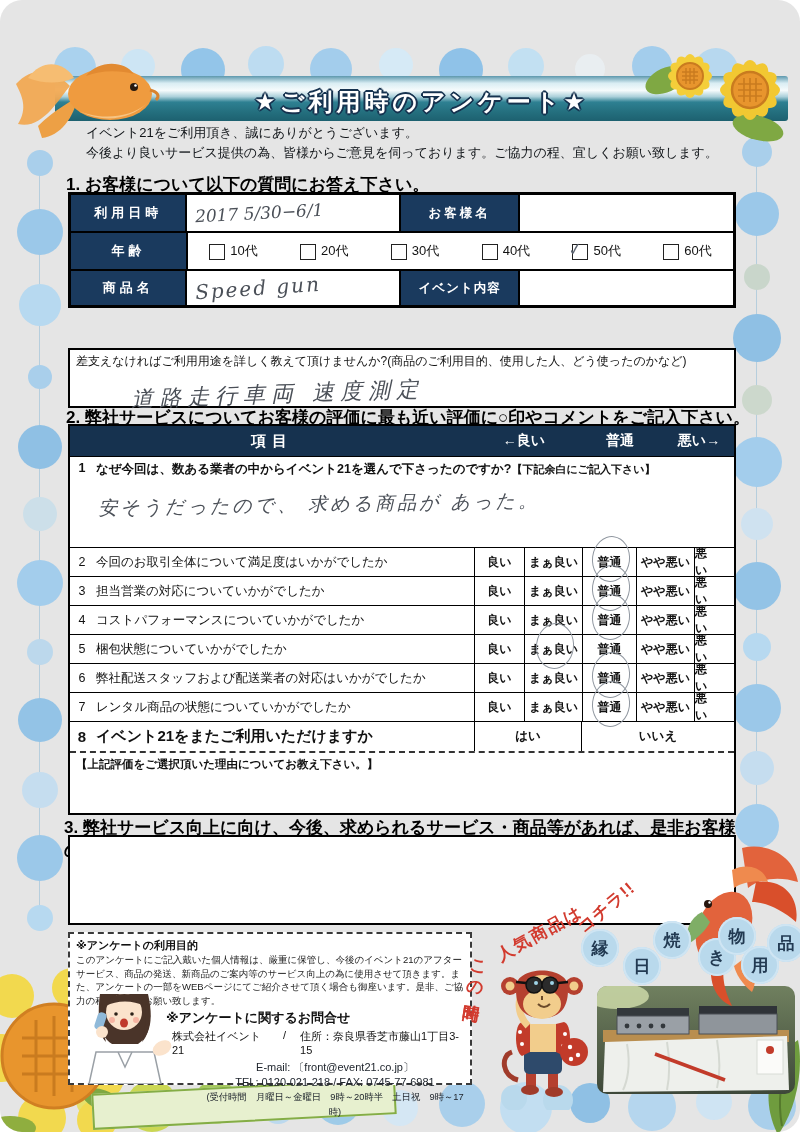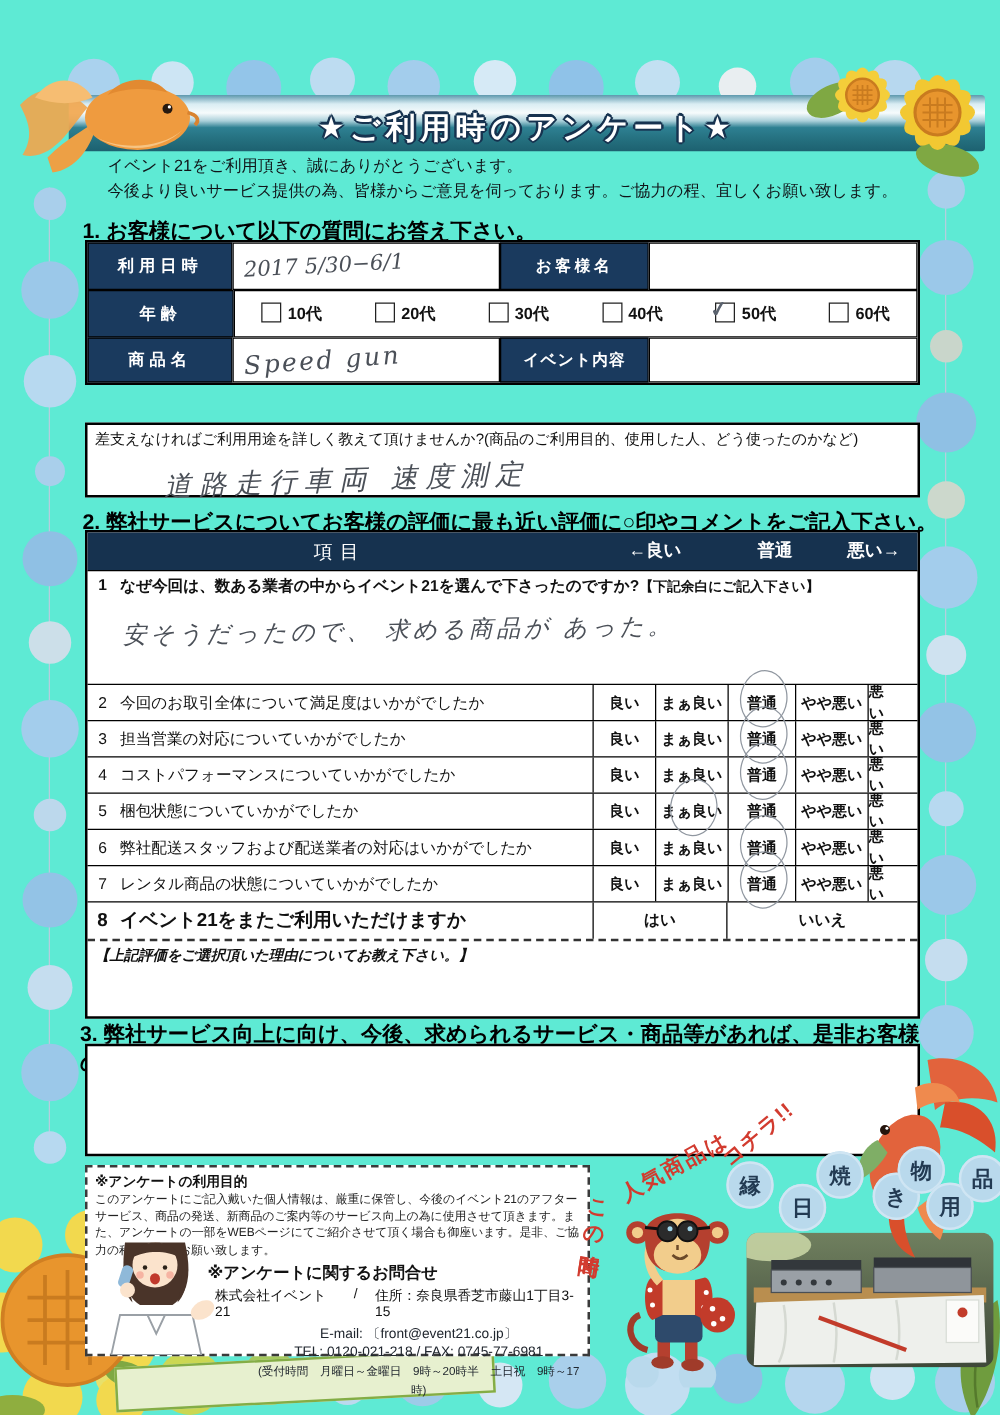--- a/index.html
+++ b/index.html
@@ -1,17 +1,17 @@
 <!DOCTYPE html>
 <html><head>
 <meta charset="utf-8">
 <style>
   html,body{margin:0;padding:0;background:#fff;}
-  #page{position:relative;width:800px;height:1132px;background:#5eead4;overflow:hidden;
-        font-family:"Liberation Sans","DejaVu Sans",sans-serif;color:#111;}
+  #page{position:relative;width:800px;height:1132px;background:#e5e5e5;overflow:hidden;
+        font-family:"Liberation Sans","DejaVu Sans",sans-serif;color:#111;border-radius:22px;}
   .abs{position:absolute;}
   .decor-circle{position:absolute;border-radius:50%;z-index:0;}
   .strand-line{position:absolute;width:1px;background:#b6cedd;z-index:0;}
 
   
   #banner{left:55px;top:76px;width:733px;height:45px;z-index:2;border-radius:3px;
     background:linear-gradient(180deg,#5d98ad 0%,#d9edf3 16%,#f6fbfc 32%,#abd0da 46%,#2e8092 58%,#246f7e 80%,#1d6170 100%);
     display:flex;align-items:flex-end;justify-content:center;}
   #banner-title{font-size:24px;font-weight:bold;color:#fff;letter-spacing:4px;margin-bottom:3px;
     text-shadow:-2px 0 #16324f,2px 0 #16324f,0 -2px #16324f,0 2px #16324f,
@@ -27,50 +27,50 @@
   .cell{box-sizing:border-box;border:1px solid #000;display:flex;align-items:center;justify-content:center;}
   .lbl{background:#1a3a5e;color:#fff;font-weight:bold;font-size:13px;}
   .ls4{letter-spacing:4px;}
   .ls1{letter-spacing:1px;font-size:12px;}
   .val{background:#fff;justify-content:flex-start;padding-left:8px;}
   .hand{font-family:"DejaVu Serif","Liberation Serif",serif;font-style:italic;color:#4b5058;}
   #hand-date{font-size:17px;transform:rotate(-3deg);}
   #hand-product{font-size:20px;transform:rotate(-4deg);letter-spacing:2px;}
   
   #age-row{flex:1;display:flex;align-items:center;justify-content:space-around;border:1px solid #000;background:#fff;}
-  .age-opt{display:flex;align-items:flex-start;gap:5px;font-weight:bold;font-size:13px;}
+  .age-opt{display:flex;align-items:flex-end;gap:5px;font-weight:normal;font-size:13px;}
   .agebox{width:14px;height:14px;border:1.5px solid #222;background:#fff;position:relative;}
   .checkmark{position:absolute;left:-5px;top:-6px;font-size:17px;color:#5a626e;transform:rotate(-8deg);font-family:"DejaVu Serif",serif;}
 
   
-  #usage-box{left:68px;top:338px;width:668px;height:60px;border:2px solid #000;background:#fff;z-index:2;box-sizing:border-box;padding:3px 6px;}
+  #usage-box{left:68px;top:348px;width:668px;height:60px;border:2px solid #000;background:#fff;z-index:2;box-sizing:border-box;padding:3px 6px;}
   #usage-q{font-size:12px;color:#111;}
   #usage-answer{font-size:22px;letter-spacing:6px;margin:4px 0 0 55px;transform:rotate(-2deg);}
 
   
   #eval-table{left:68px;top:424px;width:668px;border:2px solid #000;background:#fff;z-index:2;box-sizing:border-box;}
   #eval-header{display:flex;background:#16324f;color:#fff;height:30px;align-items:center;}
-  #eh-item{width:404px;text-align:center;font-weight:normal;font-size:15px;letter-spacing:6px;}
+  #eh-item{width:404px;text-align:center;font-weight:bold;font-size:15px;letter-spacing:6px;}
   .eh-rate{font-weight:bold;font-size:14px;text-align:center;}
   #q1-row{border-top:1px solid #000;height:91px;box-sizing:border-box;padding:4px 6px;}
   #q1-line{font-size:12.5px;font-weight:bold;display:flex;gap:8px;}
   #q1-note{font-size:11px;}
   #q1-answer{font-size:19px;letter-spacing:3px;margin:12px 0 0 22px;transform:rotate(-1deg);}
   .eval-row{display:flex;border-top:1px solid #000;height:29px;box-sizing:border-box;}
   .eval-q{width:404px;display:flex;align-items:center;gap:8px;font-size:12.5px;padding-left:6px;box-sizing:border-box;}
   .q-num{width:12px;text-align:center;}
   .eval-cell{border-left:1px solid #000;display:flex;align-items:center;justify-content:center;
     font-size:12px;font-weight:bold;position:relative;box-sizing:border-box;}
   .w0{width:50px;}.w1{width:58px;}.w2{width:54px;}.w3{width:58px;}.w4{width:20px;}
   .hand-circle{position:absolute;left:50%;top:-12px;width:36px;height:44px;margin-left:-18px;
     border:1.6px solid #9097a0;border-radius:50%;transform:rotate(7deg);pointer-events:none;}
   #q8-row{display:flex;border-top:1px solid #000;height:30px;box-sizing:border-box;}
   #q8-q{width:404px;display:flex;align-items:center;gap:8px;font-size:15px;font-weight:bold;padding-left:6px;box-sizing:border-box;}
   .q8-cell{border-left:1px solid #000;display:flex;align-items:center;justify-content:center;font-size:12.5px;font-weight:bold;box-sizing:border-box;}
-  #reason-area{border-top:2px dashed #333;height:62px;box-sizing:border-box;padding:4px 6px;font-style:italic;}
+  #reason-area{border-top:2px dashed #333;height:62px;box-sizing:border-box;padding:4px 6px;}
   #reason-label{font-size:11.5px;font-weight:bold;}
 
   
   #comment-box{left:68px;top:835px;width:668px;height:90px;border:2px solid #000;background:#fff;z-index:2;box-sizing:border-box;}
 
   
   #footer-box{left:68px;top:932px;width:404px;height:153px;border:2px dashed #3a3a3a;background:#fff;z-index:2;box-sizing:border-box;padding:4px 6px;}
   #purpose-title{font-size:11px;font-weight:bold;}
   #purpose-text{font-size:9.5px;line-height:13.5px;color:#222;}
   #contact-title{font-size:13px;font-weight:bold;margin:2px 0 0 90px;}

